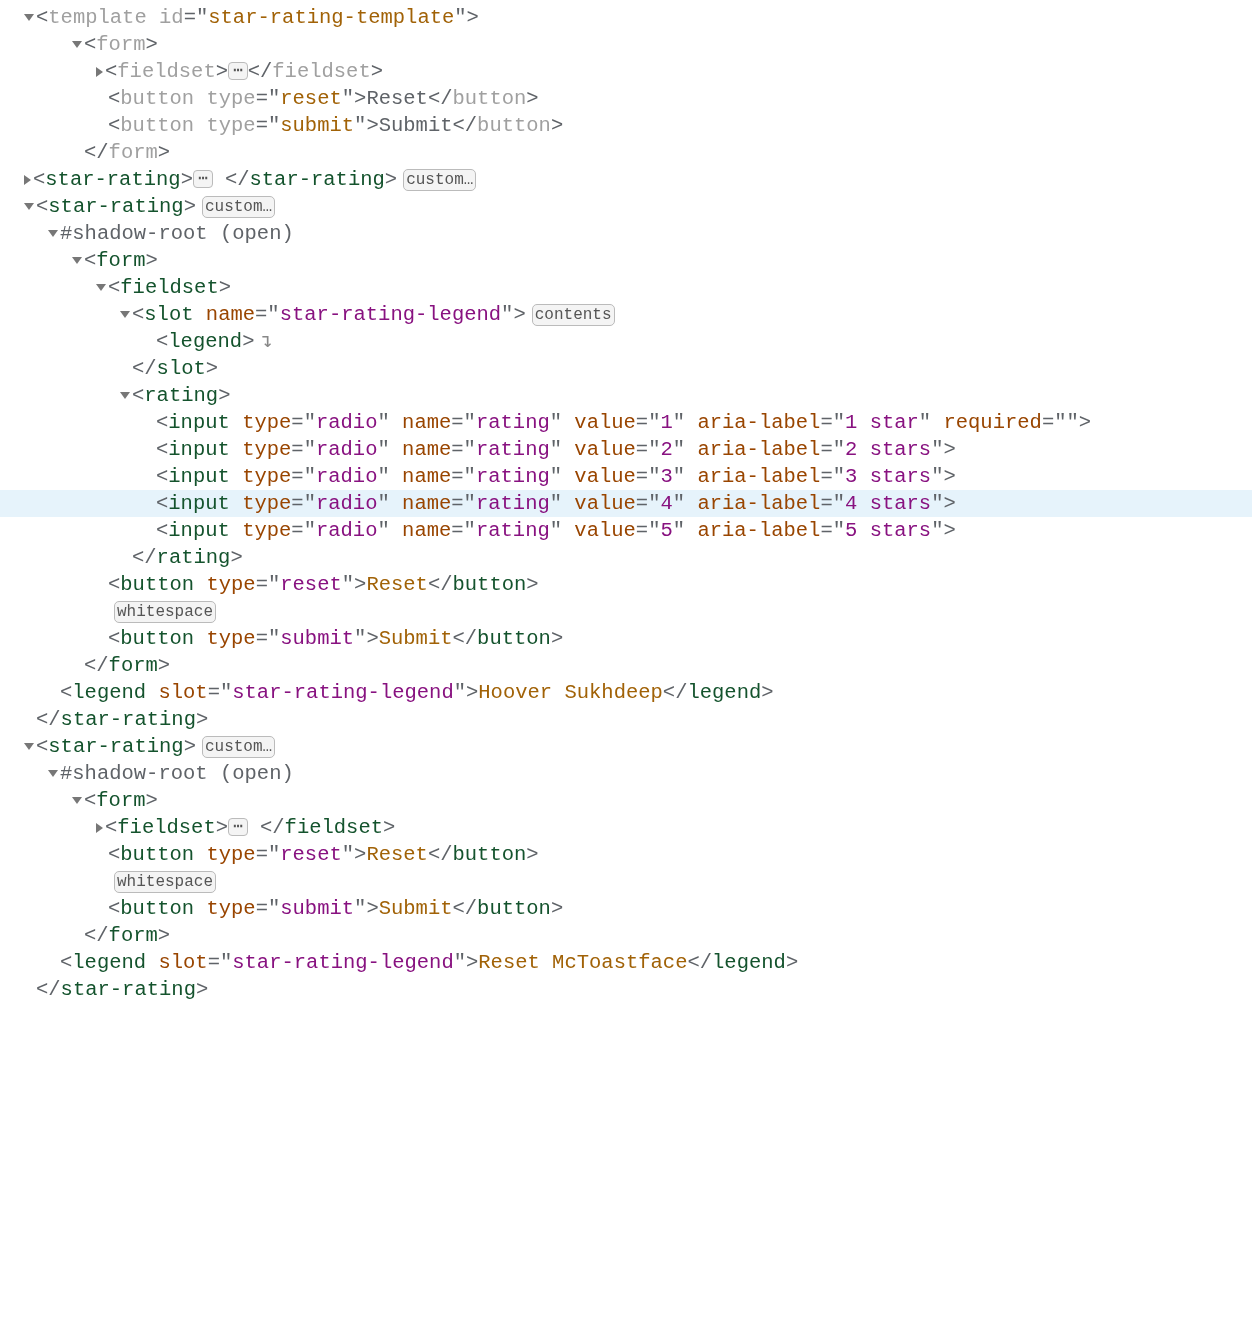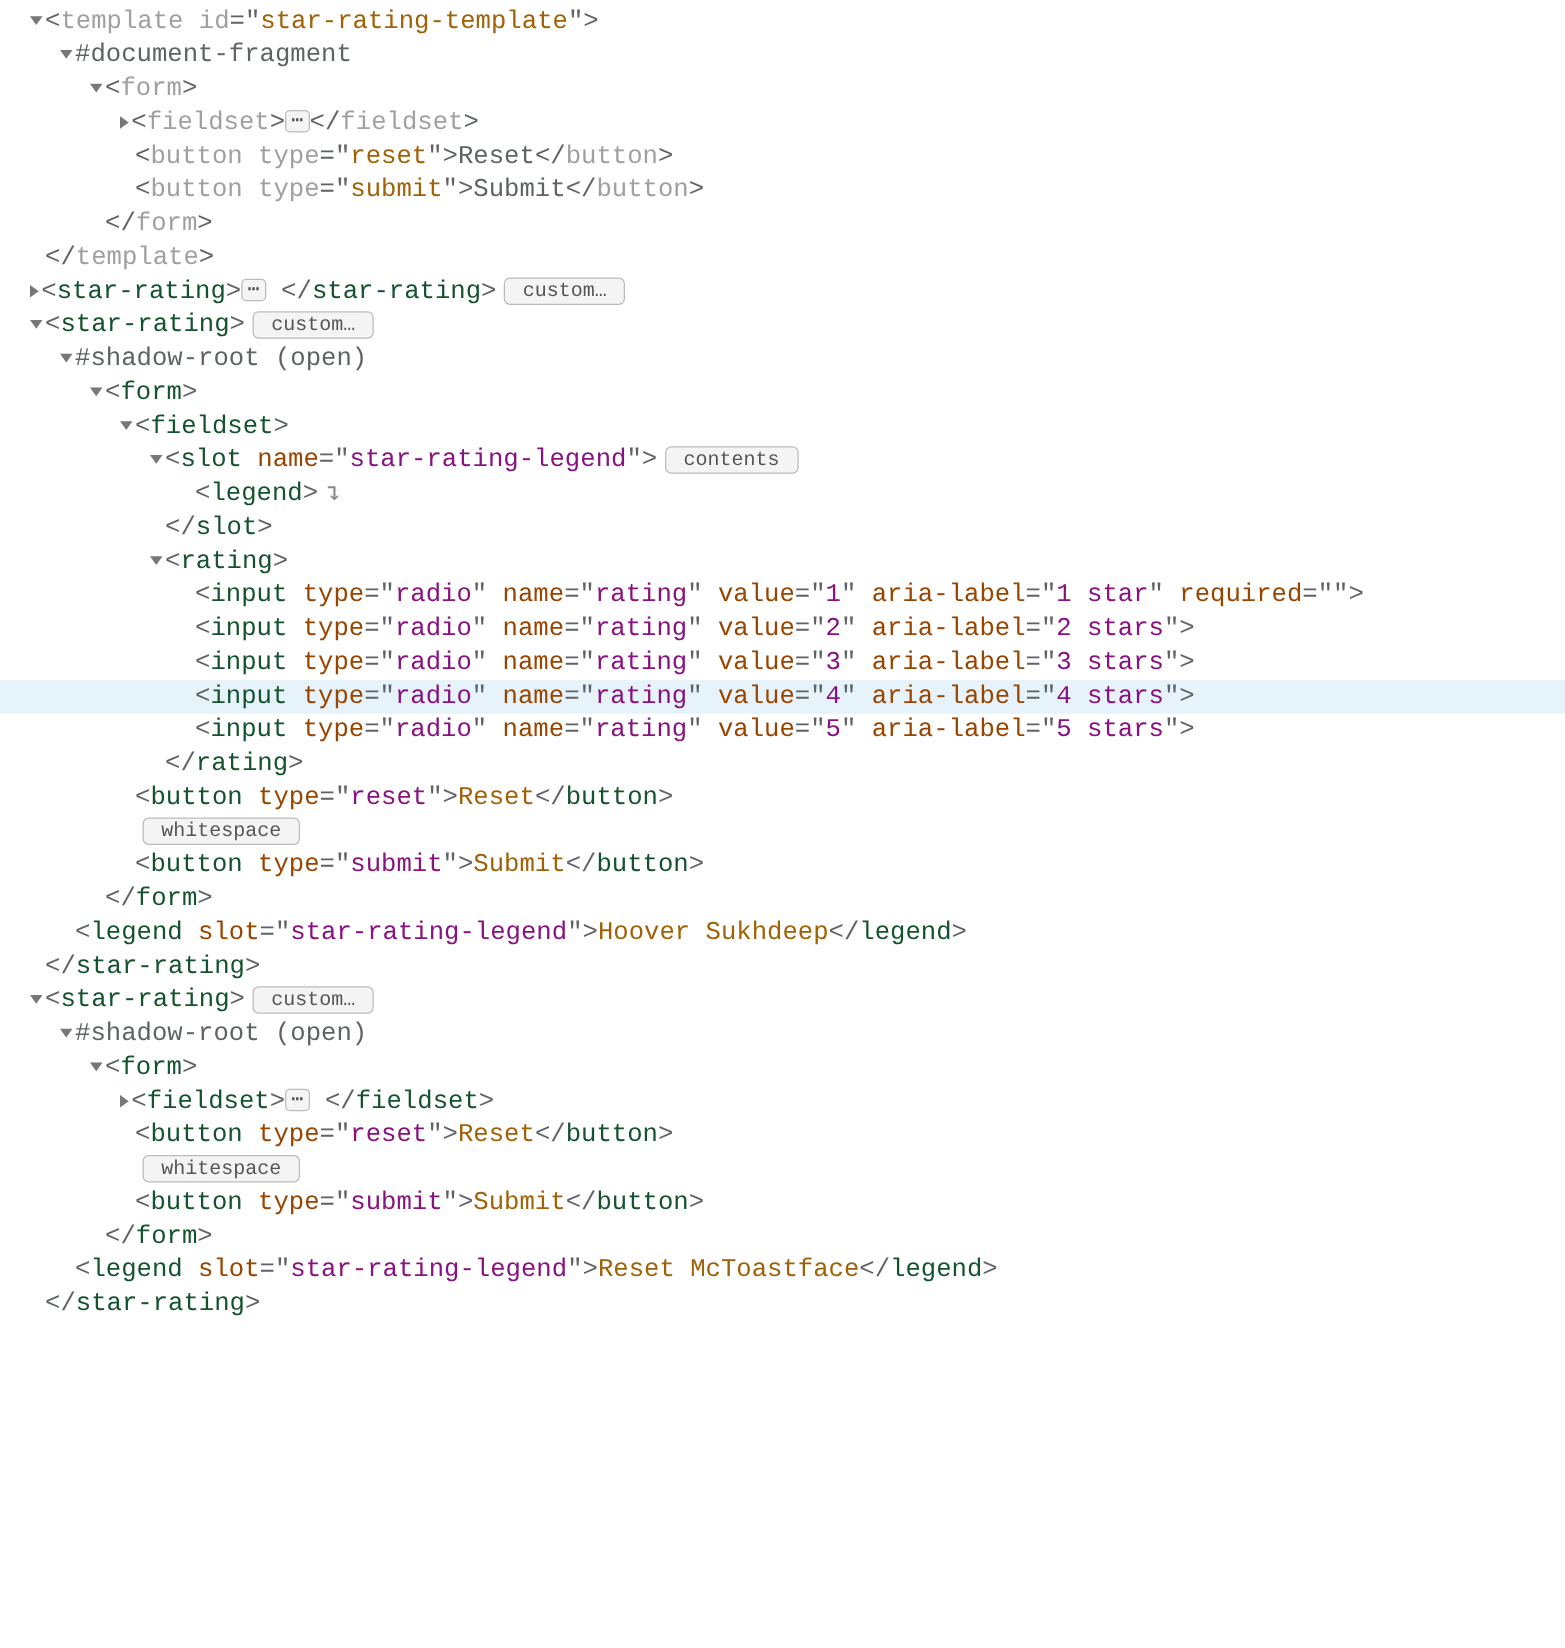--- a/index.html
+++ b/index.html
@@ -54,21 +54,21 @@
     color: #555;
     cursor: pointer;
     position: relative;
     top: -1px;
   }
   .ellips.dots::before { content: "⋯"; }
   .badge {
     display: inline-block;
     border: 1px solid #bbb;
     border-radius: 5px;
-    padding: 1px 14px;
+    padding: 1px 2px;
     font-size: 16px;
     line-height: 18px;
     vertical-align: middle;
     background: #f4f4f4;
     color: #555;
     margin-left: 6px;
     font-family: inherit;
   }
   .arrow-down-right {
     display: inline-block;
@@ -78,27 +78,25 @@
   .hl {
     background: #e6f3fb;
     display: block;
   }
 </style>
 </head>
 <body>
 
 <div id="root">
     <div class="line"><span class="ind" style="width:24px"></span><span class="caret"></span><span class="p">&lt;<span class="lgt">template</span> <span class="lgt">id</span><span class="p">="</span><span class="txt">star-rating-template</span><span class="p">"&gt;</span></span></div>
-    <div class="line"><span class="ind" style="width:48px"></span><span class="caret"></span><span class="p">#document-fragment</span></div>
     <div class="line"><span class="ind" style="width:72px"></span><span class="caret"></span><span class="p">&lt;<span class="lgt">form</span>&gt;</span></div>
     <div class="line"><span class="ind" style="width:96px"></span><span class="caret right"></span><span class="p">&lt;<span class="lgt">fieldset</span>&gt;</span><span class="ellips dots"></span><span class="p">&lt;/<span class="lgt">fieldset</span>&gt;</span></div>
     <div class="line"><span class="ind" style="width:96px"></span><span class="nocaret"></span><span class="p">&lt;<span class="lgt">button</span> <span class="lgt">type</span>="<span class="txt">reset</span>"&gt;<span class="p">Reset</span>&lt;/<span class="lgt">button</span>&gt;</span></div>
     <div class="line"><span class="ind" style="width:96px"></span><span class="nocaret"></span><span class="p">&lt;<span class="lgt">button</span> <span class="lgt">type</span>="<span class="txt">submit</span>"&gt;<span class="p">Submit</span>&lt;/<span class="lgt">button</span>&gt;</span></div>
     <div class="line"><span class="ind" style="width:72px"></span><span class="nocaret"></span><span class="p">&lt;/<span class="lgt">form</span>&gt;</span></div>
-    <div class="line"><span class="ind" style="width:24px"></span><span class="nocaret"></span><span class="p">&lt;/<span class="lgt">template</span>&gt;</span></div>
     <div class="line"><span class="ind" style="width:24px"></span><span class="caret right"></span><span class="p">&lt;<span class="tb">star-rating</span>&gt;</span><span class="ellips dots"></span><span class="p"> &lt;/<span class="tb">star-rating</span>&gt;</span><span class="badge">custom…</span></div>
     <div class="line"><span class="ind" style="width:24px"></span><span class="caret"></span><span class="p">&lt;<span class="tb">star-rating</span>&gt;</span><span class="badge">custom…</span></div>
     <div class="line"><span class="ind" style="width:48px"></span><span class="caret"></span><span class="p">#shadow-root (open)</span></div>
     <div class="line"><span class="ind" style="width:72px"></span><span class="caret"></span><span class="p">&lt;<span class="tb">form</span>&gt;</span></div>
     <div class="line"><span class="ind" style="width:96px"></span><span class="caret"></span><span class="p">&lt;<span class="tb">fieldset</span>&gt;</span></div>
     <div class="line"><span class="ind" style="width:120px"></span><span class="caret"></span><span class="p">&lt;<span class="tb">slot</span> <span class="at">name</span>="<span class="tg">star-rating-legend</span>"&gt;</span><span class="badge">contents</span></div>
     <div class="line"><span class="ind" style="width:144px"></span><span class="nocaret"></span><span class="p">&lt;<span class="tb">legend</span>&gt;</span><span class="arrow-down-right">↴</span></div>
     <div class="line"><span class="ind" style="width:120px"></span><span class="nocaret"></span><span class="p">&lt;/<span class="tb">slot</span>&gt;</span></div>
     <div class="line"><span class="ind" style="width:120px"></span><span class="caret"></span><span class="p">&lt;<span class="tb">rating</span>&gt;</span></div>
     <div class="line"><span class="ind" style="width:144px"></span><span class="nocaret"></span><span class="p">&lt;<span class="tb">input</span> <span class="at">type</span>="<span class="tg">radio</span>" <span class="at">name</span>="<span class="tg">rating</span>" <span class="at">value</span>="<span class="tg">1</span>" <span class="at">aria-label</span>="<span class="tg">1 star</span>" <span class="at">required</span>=""&gt;</span></div>

